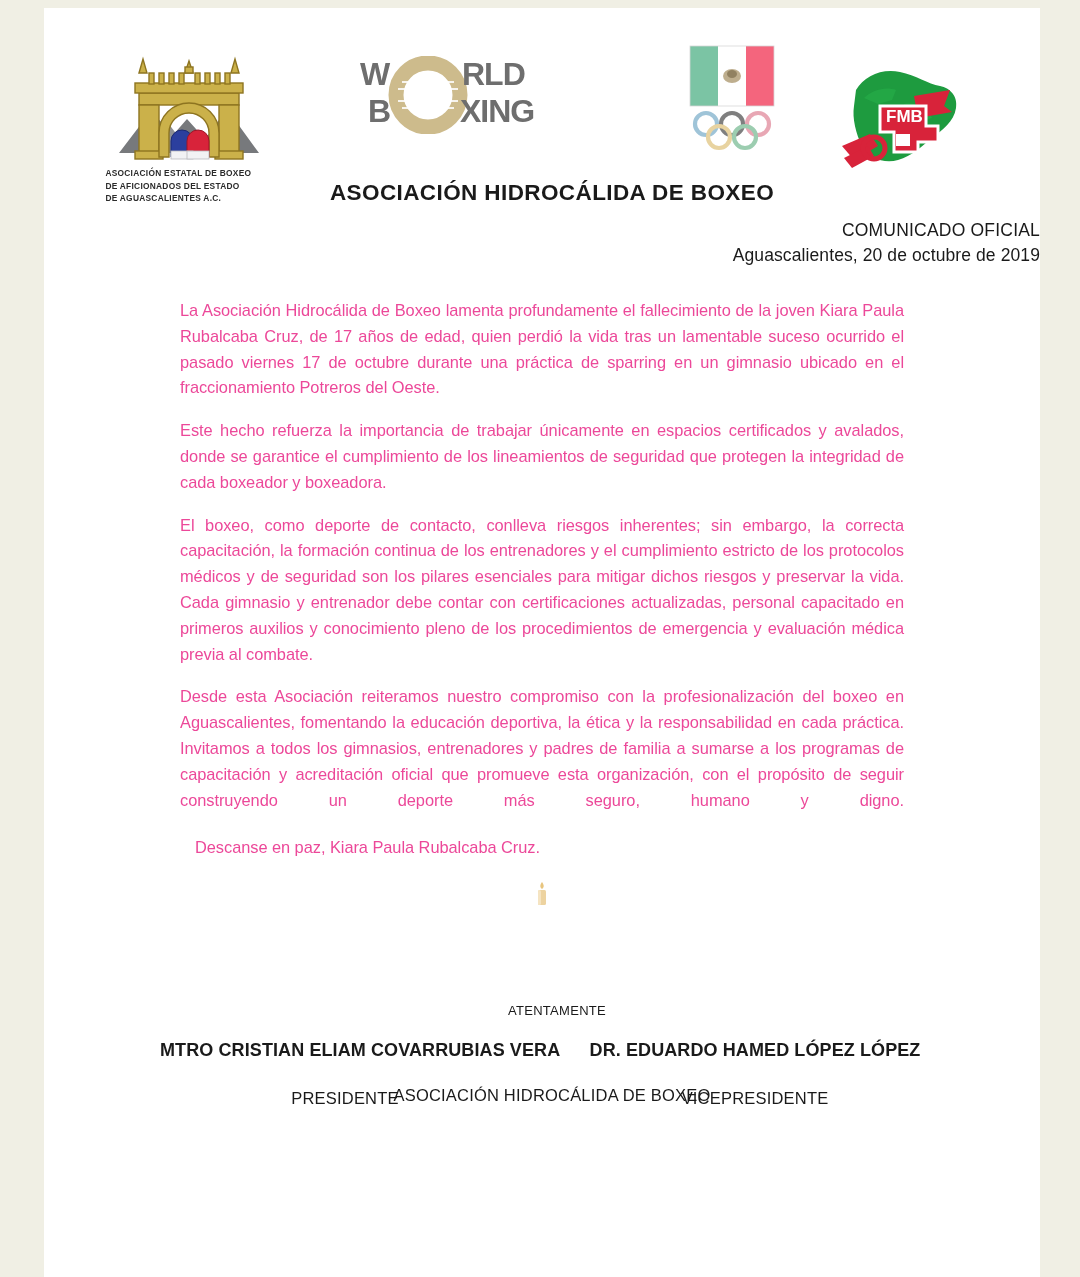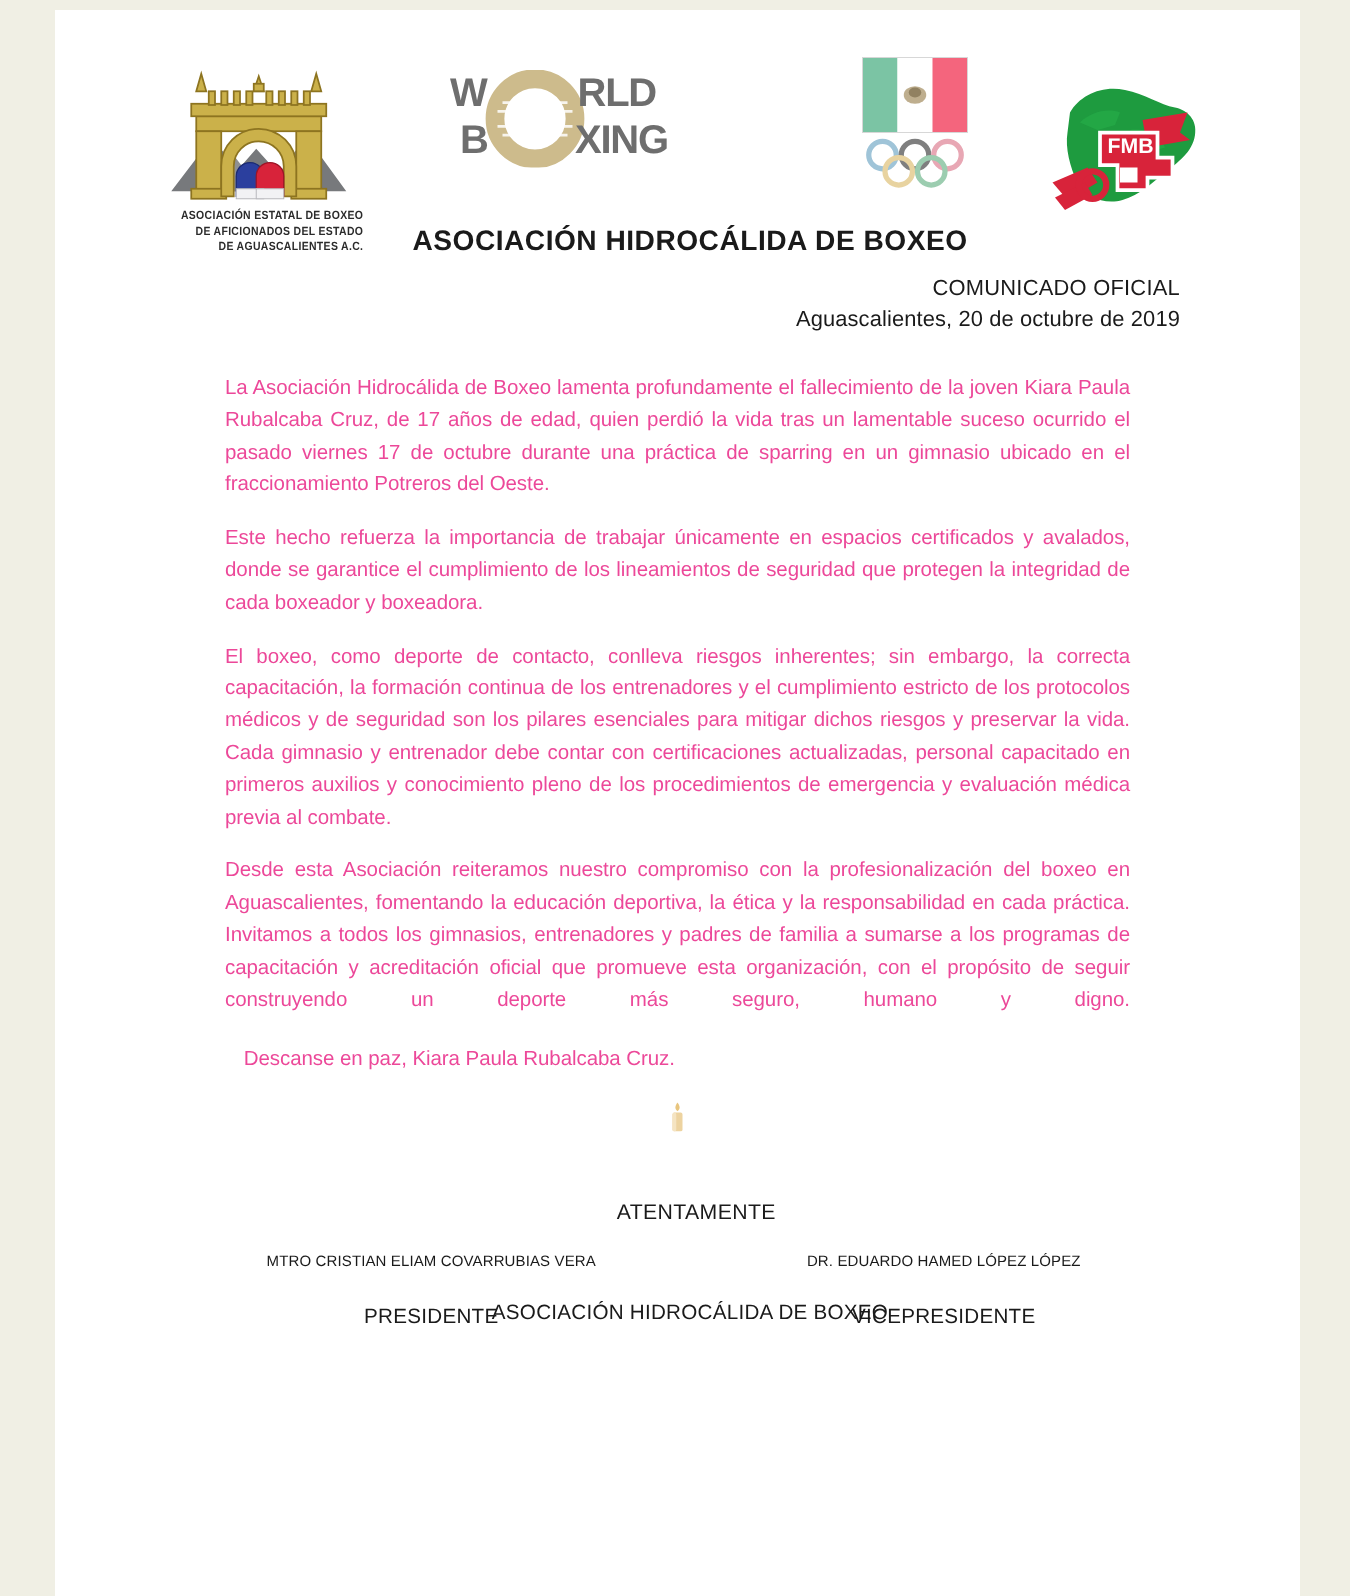--- a/index.html
+++ b/index.html
@@ -25,24 +25,24 @@
 
   
   .logo-row {
     position: relative;
     height: 225px;
   }
 
   
   .arch-logo {
     position: absolute;
-    left: 68px;
+    left: 50px;
     top: 45px;
     width: 190px;
-    text-align: right;
+    text-align: left;
   }
   .arch-svg { display: block; margin: 0 auto; }
   .arch-caption {
     margin-top: 2px;
     font-family: "Liberation Sans Narrow", "Liberation Sans", sans-serif;
     font-size: 9.5px;
     font-weight: bold;
     letter-spacing: 0.3px;
     line-height: 12.5px;
     color: #2b2b2b;
@@ -84,21 +84,20 @@
     text-align: center;
     font-size: 22.5px;
     font-weight: bold;
     letter-spacing: 0.4px;
     color: #1a1a1a;
     margin: 0;
     padding-left: 20px;
   }
   .subtitle-wrap {
     margin-top: 12px;
-    padding-right: 96px;
     text-align: right;
     color: #1a1a1a;
   }
   .subtitle-1 {
     font-size: 17.5px;
     letter-spacing: 0.2px;
     line-height: 24px;
   }
   .subtitle-2 {
     font-size: 17.5px;
@@ -135,36 +134,38 @@
   
   .sign-block {
     position: absolute;
     left: 0;
     top: 952px;
     width: 996px;
     color: #1a1a1a;
   }
   .atentamente {
     text-align: center;
-    font-size: 17px;
+    font-size: 13px;
     letter-spacing: 0.3px;
     padding-left: 30px;
+    margin-top: 43px;
   }
   .names-row {
     display: flex;
     justify-content: center;
     gap: 40px;
     margin-top: 22px;
     padding-left: 16px;
   }
   .name-col { width: 370px; text-align: center; }
   .name {
-    font-size: 12px;
+    font-size: 18px;
     letter-spacing: 0.1px;
     white-space: nowrap;
+    font-weight: bold;
   }
   .role {
     font-size: 16.5px;
     letter-spacing: 0.2px;
     margin-top: 28px;
   }
   .org-line {
     text-align: center;
     font-size: 16.5px;
     letter-spacing: 0.2px;

